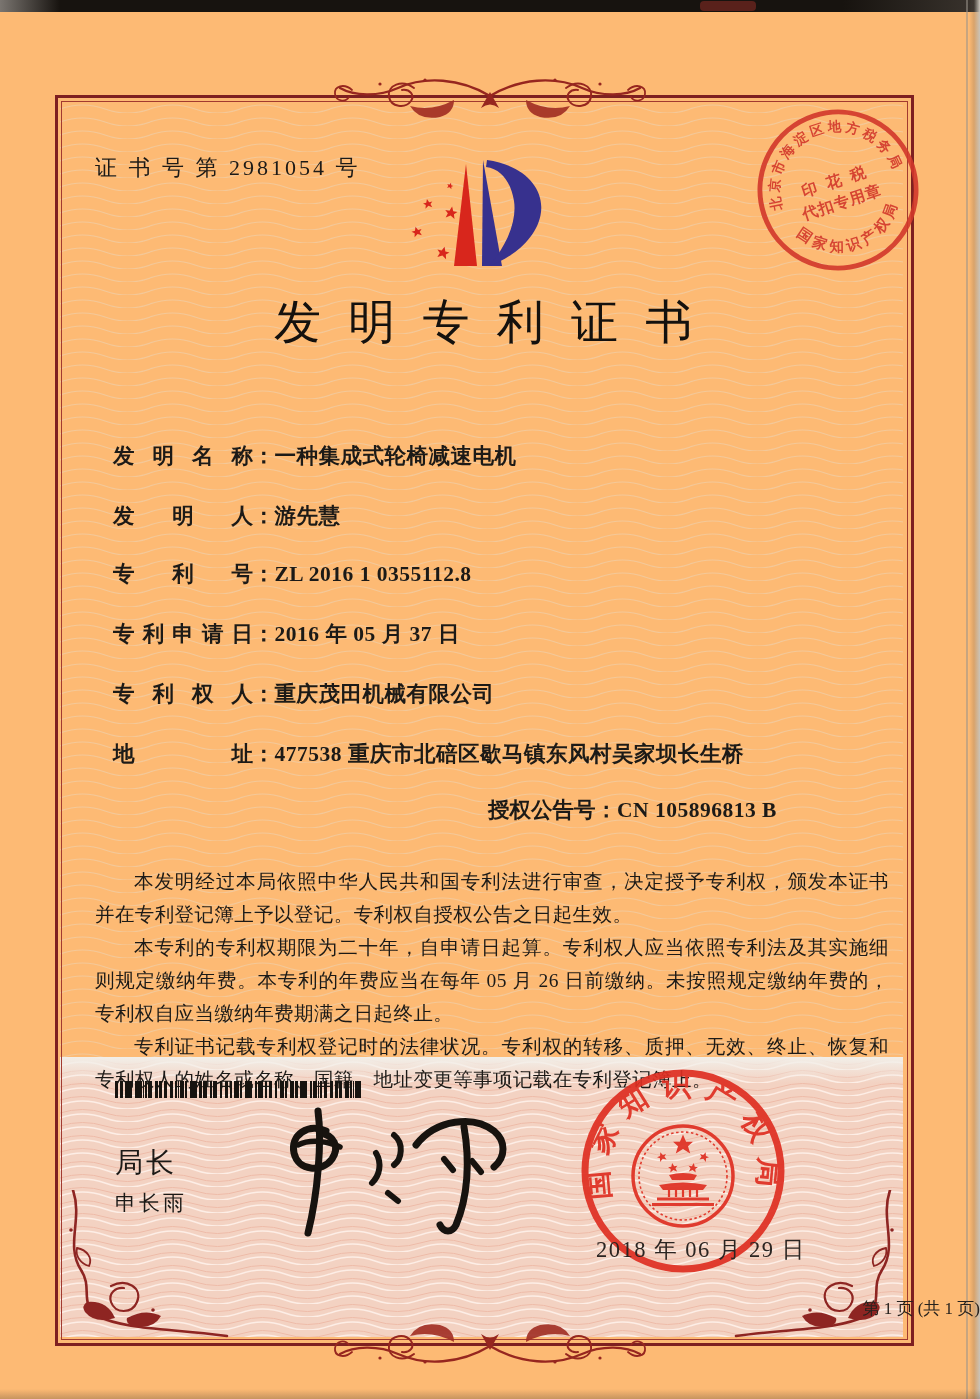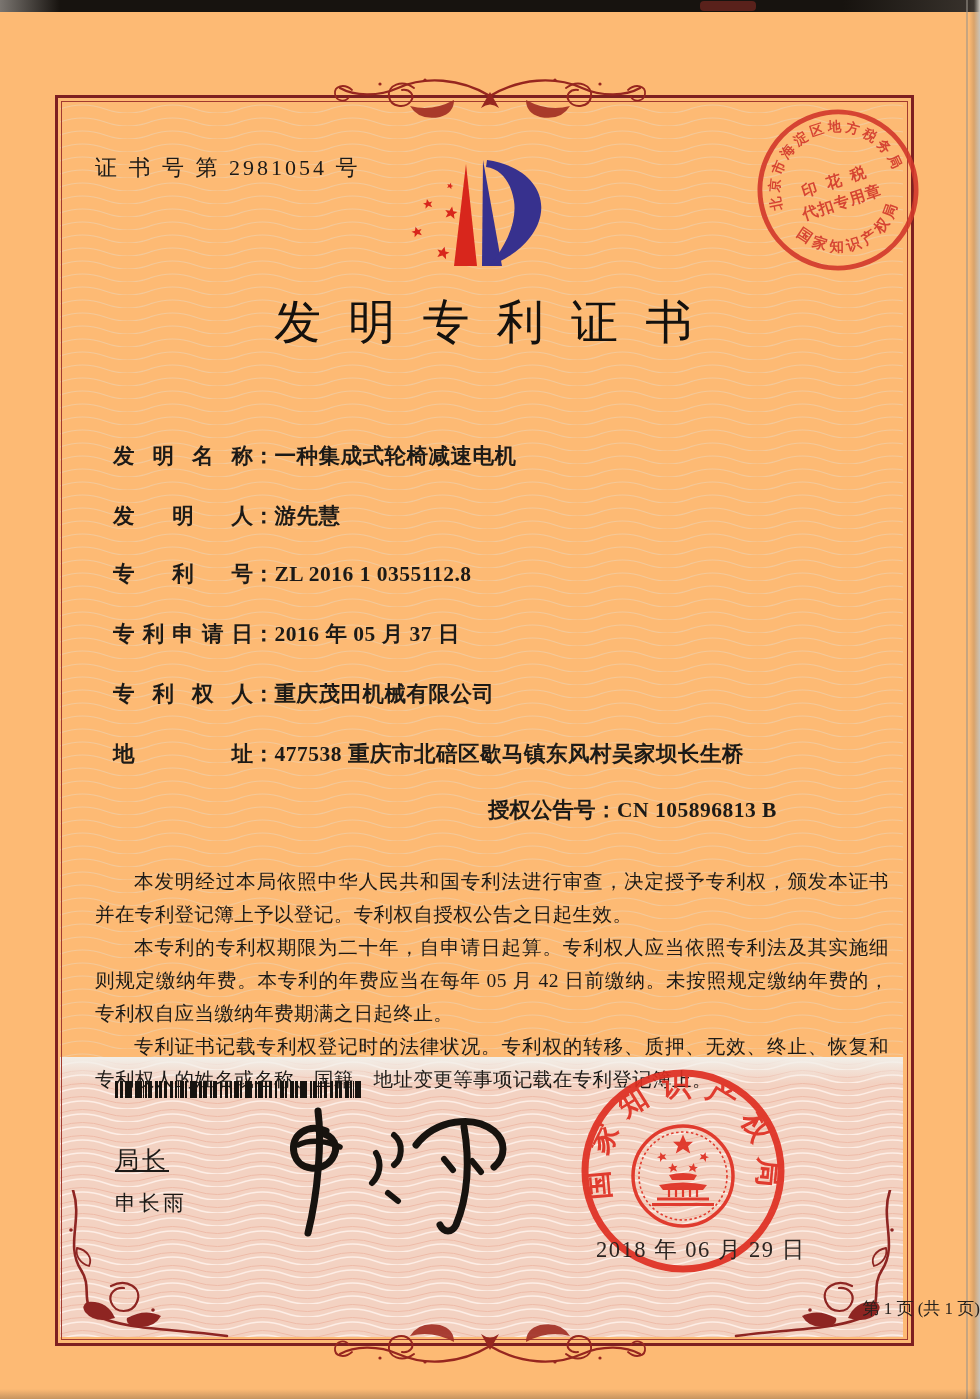--- a/index.html
+++ b/index.html
@@ -33,21 +33,21 @@
   .fvalue{letter-spacing:.5px;}
   
   .bodytext{left:95px;top:836px;width:794px;font-size:19.5px;line-height:33px;text-align:justify;letter-spacing:.4px;margin-top:29px;}
   .bodytext p{margin:0;text-indent:2em;}
   
   .barcode{left:115px;top:1081px;width:246px;height:17px;
     background:
       repeating-linear-gradient(90deg,#17130f 0 2px,rgba(0,0,0,0) 2px 5px),
       repeating-linear-gradient(90deg,#17130f 0 1px,rgba(0,0,0,0) 1px 7px),
       repeating-linear-gradient(90deg,#17130f 0 3px,rgba(0,0,0,0) 3px 11px);}
-  .sig-title{left:115px;top:1144px;font-size:24px;letter-spacing:3px;text-decoration:underline;}
+  .sig-title{left:115px;top:1144px;font-size:28px;letter-spacing:3px;}
   .sig-name{left:115px;top:1189px;font-size:21px;letter-spacing:3px;}
   .sig-svg{left:248px;top:1100px;width:270px;height:142px;}
   .seal-svg{left:576px;top:1064px;width:214px;height:214px;opacity:.92;}
   .seal-date{left:596px;top:1234px;font-size:22.5px;letter-spacing:1.5px;color:#2b2522;}
   .footer{left:0;right:0;top:1297px;text-align:right;font-size:17px;color:#26221e;}
   
   .orn-top{left:330px;top:66px;width:320px;height:70px;}
   .orn-bottom{left:330px;top:1306px;width:320px;height:70px;transform:rotate(180deg);}
   .corner-bl{left:57px;top:1190px;width:175px;height:150px;}
   .corner-br{left:731px;top:1190px;width:175px;height:150px;transform:scaleX(-1);}
@@ -176,21 +176,21 @@
   </div>
   <div class="abs frow" style="top:739px">
     <span class="flabel">地址</span><span>：</span><span class="fvalue">477538 重庆市北碚区歇马镇东风村吴家坝长生桥</span>
   </div>
   <div class="abs frow" style="top:795px;left:488px">
     <span>授权公告号</span><span>：</span><span class="fvalue">CN 105896813 B</span>
   </div>
 
   <div class="abs bodytext">
     <p>本发明经过本局依照中华人民共和国专利法进行审查，决定授予专利权，颁发本证书并在专利登记簿上予以登记。专利权自授权公告之日起生效。</p>
-    <p>本专利的专利权期限为二十年，自申请日起算。专利权人应当依照专利法及其实施细则规定缴纳年费。本专利的年费应当在每年 05 月 42 日前缴纳。未按照规定缴纳年费的，专利权自应当缴纳年费期满之日起终止。</p>
+    <p>本专利的专利权期限为二十年，自申请日起算。专利权人应当依照专利法及其实施细则规定缴纳年费。本专利的年费应当在每年 05 月 26 日前缴纳。未按照规定缴纳年费的，专利权自应当缴纳年费期满之日起终止。</p>
     <p>专利证书记载专利权登记时的法律状况。专利权的转移、质押、无效、终止、恢复和专利权人的姓名或名称、国籍、地址变更等事项记载在专利登记簿上。</p>
   </div>
 
   <div class="abs barcode"></div>
 
   <div class="abs sig-title">局长</div>
   <div class="abs sig-name">申长雨</div>
   <svg class="abs sig-svg" viewBox="0 0 270 140">
     <g fill="none" stroke="#17130f" stroke-width="7" stroke-linecap="round" stroke-linejoin="round">
       <path d="M78,30 C60,22 42,34 46,52 C50,70 74,72 84,58 C92,46 86,34 72,32"></path>

